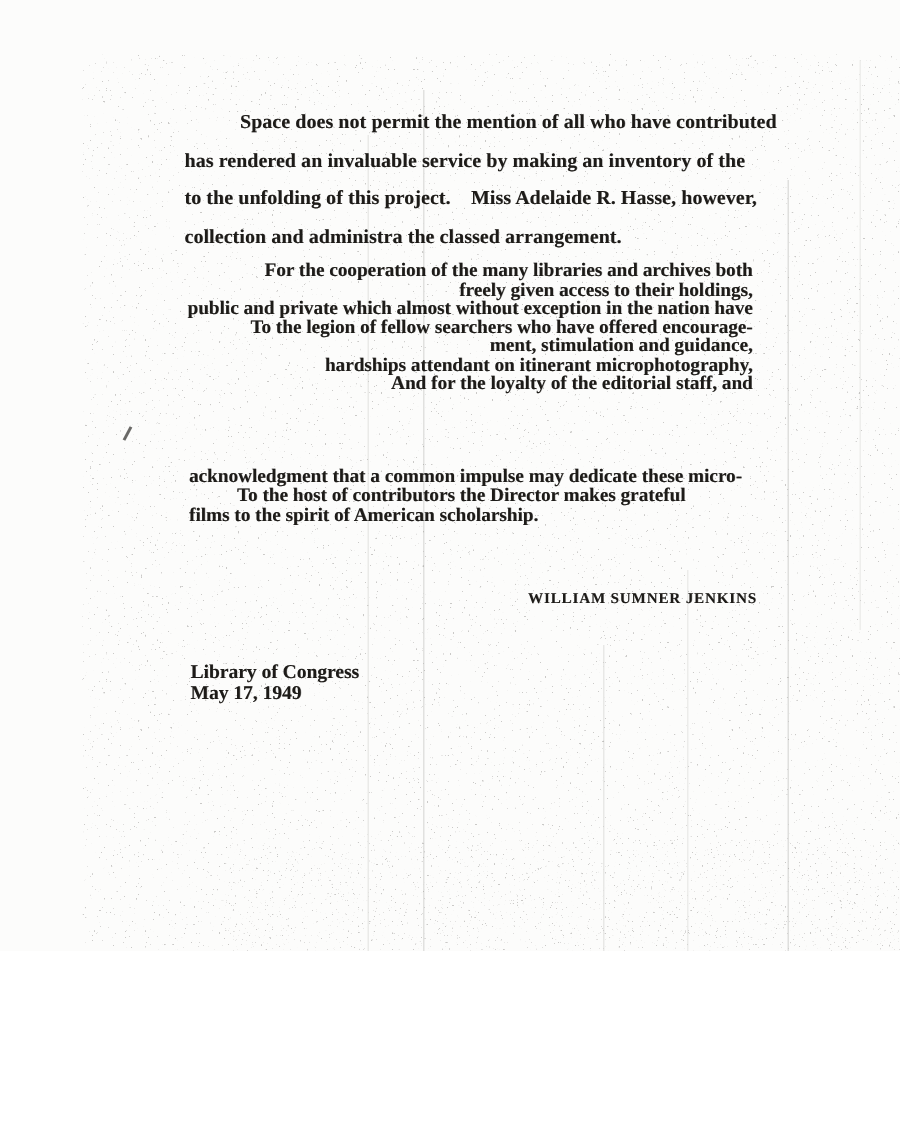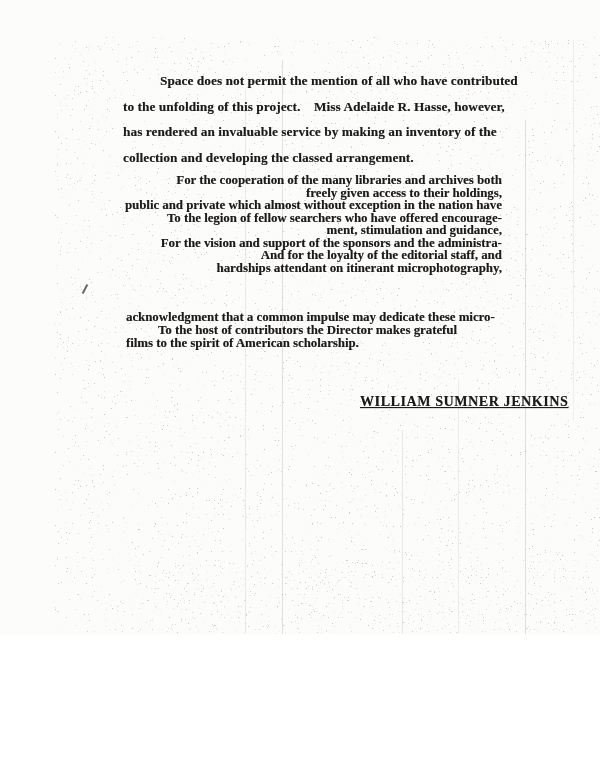--- a/index.html
+++ b/index.html
@@ -27,22 +27,22 @@
     position: absolute; left: 125px; top: 174px;
     font-size: 12.8px; line-height: 12.55px; text-align: right;
   }
   .para2 .ind { padding-left: 30px; }
   .para3 {
     position: absolute; left: 126px; top: 311px;
     font-size: 12.8px; line-height: 12.9px;
   }
   .para3 .ind { padding-left: 32px; }
   .signature {
-    position: absolute; left: 360px; top: 394px;
-    font-size: 14px; letter-spacing: 0.6px; text-decoration: underline;
+    position: absolute; left: 352px; top: 394px;
+    font-size: 10px; letter-spacing: 0.6px;
   }
   .credit {
     position: absolute; left: 127px; top: 441px;
     font-size: 13px; line-height: 13.5px;
   }
   .pagenum {
     position: absolute; left: 0; top: 726px; width: 608px;
     text-align: center; font-size: 13px; letter-spacing: 1px;
   }
   
@@ -77,40 +77,43 @@
   <div class="vline" style="left:282px; top:60px;  height:698px; opacity:0.28;"></div>
   <div class="vline" style="left:402px; top:430px; height:328px; opacity:0.20;"></div>
   <div class="vline" style="left:458px; top:380px; height:378px; opacity:0.16;"></div>
   <div class="vline" style="left:525px; top:120px; height:638px; opacity:0.30;"></div>
   <div class="vline" style="left:573px; top:40px;  height:380px; opacity:0.14;"></div>
 
   <div class="mark-diag"></div>
 
   <div class="para para1">
     <div class="line ind">Space does not permit the mention of all who have contributed</div>
+    <div class="line">has rendered an invaluable service by making an inventory of the</div>
     <div class="line">to the unfolding of this project.    Miss Adelaide R. Hasse, however,</div>
-    <div class="line">has rendered an invaluable service by making an inventory of the</div>
-    <div class="line">collection and developing the classed arrangement.</div>
+    <div class="line">collection and administra the classed arrangement.</div>
   </div>
 
   <div class="para para2">
     <div class="line ind">For the cooperation of the many libraries and archives both</div>
     <div class="line">freely given access to their holdings,</div>
     <div class="line">public and private which almost without exception in the nation have</div>
     <div class="line ind">To the legion of fellow searchers who have offered encourage-</div>
     <div class="line">ment, stimulation and guidance,</div>
-    <div class="line ind">For the vision and support of the sponsors and the administra-</div>
+    <div class="line">hardships attendant on itinerant microphotography,</div>
     <div class="line ind">And for the loyalty of the editorial staff, and</div>
-    <div class="line">hardships attendant on itinerant microphotography,</div>
   </div>
 
   <div class="para para3">
     <div class="line">acknowledgment that a common impulse may dedicate these micro-</div>
     <div class="line ind">To the host of contributors the Director makes grateful</div>
     <div class="line">films to the spirit of American scholarship.</div>
   </div>
 
   <div class="signature">WILLIAM SUMNER JENKINS</div>
 
+  <div class="credit">
+    <div class="line">Library of Congress</div>
+    <div class="line">May 17, 1949</div>
+  </div>
 
   <div class="pagenum">-3-</div>
 
 </div>
 
 </body></html>

